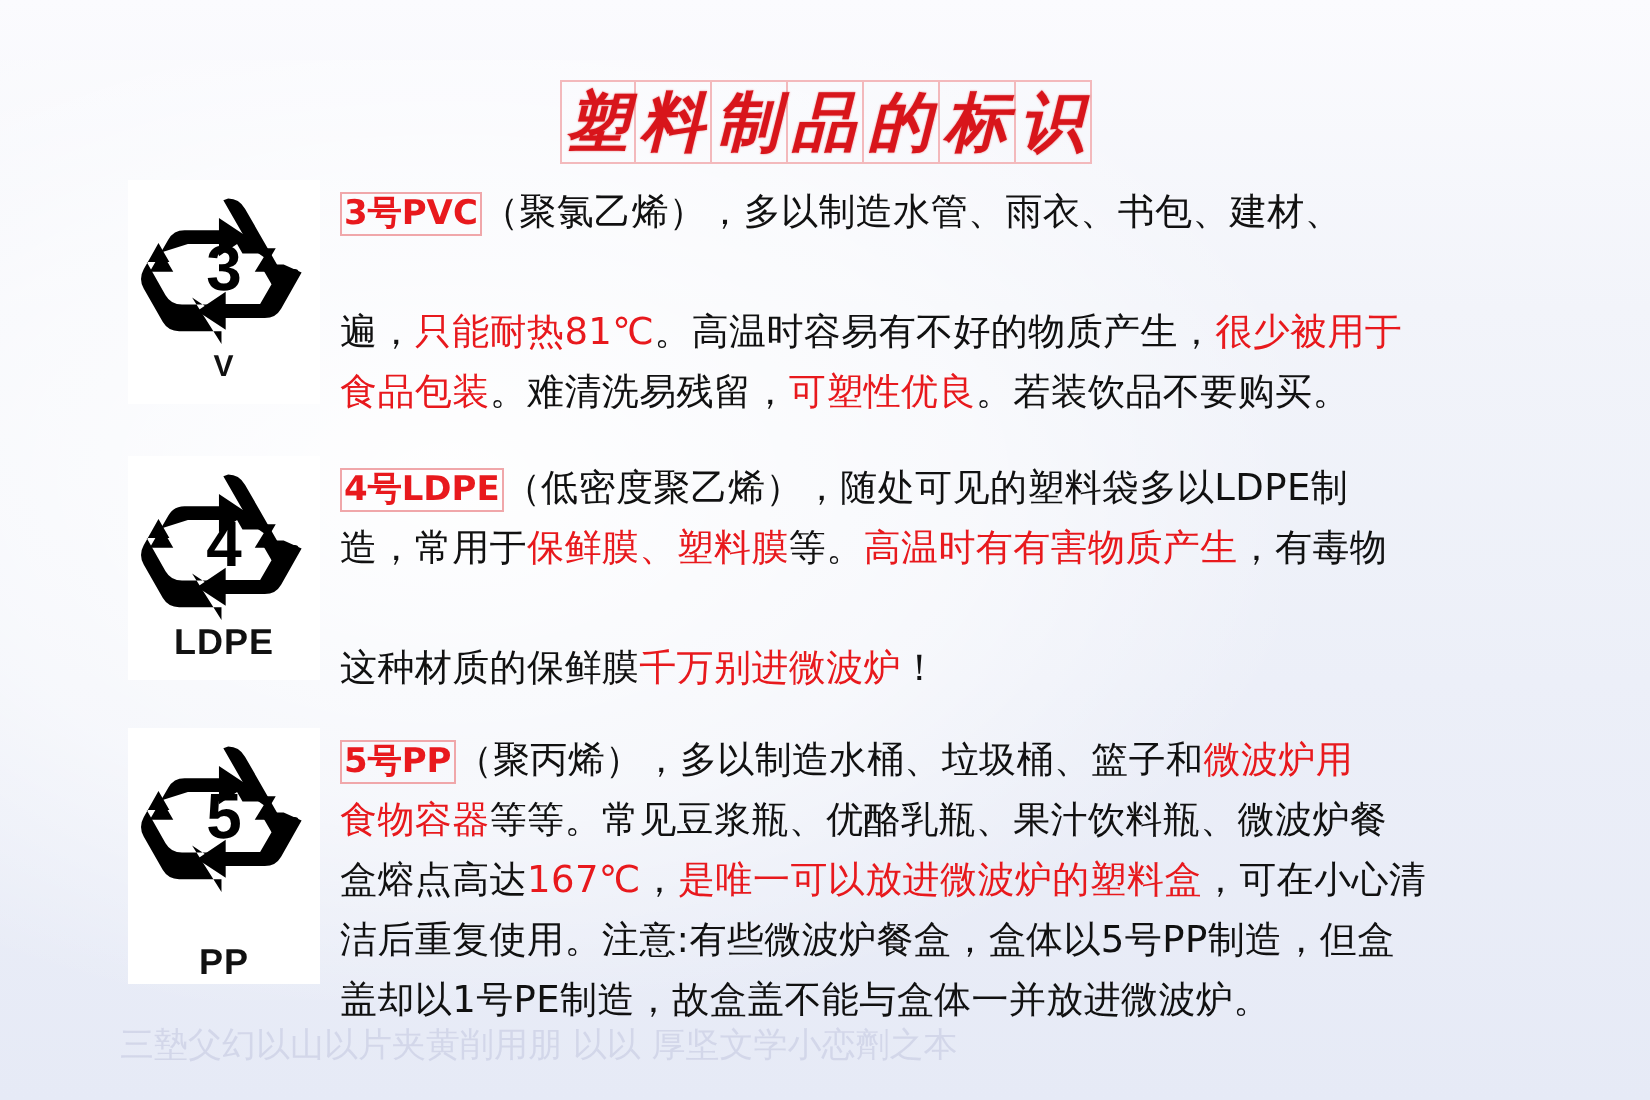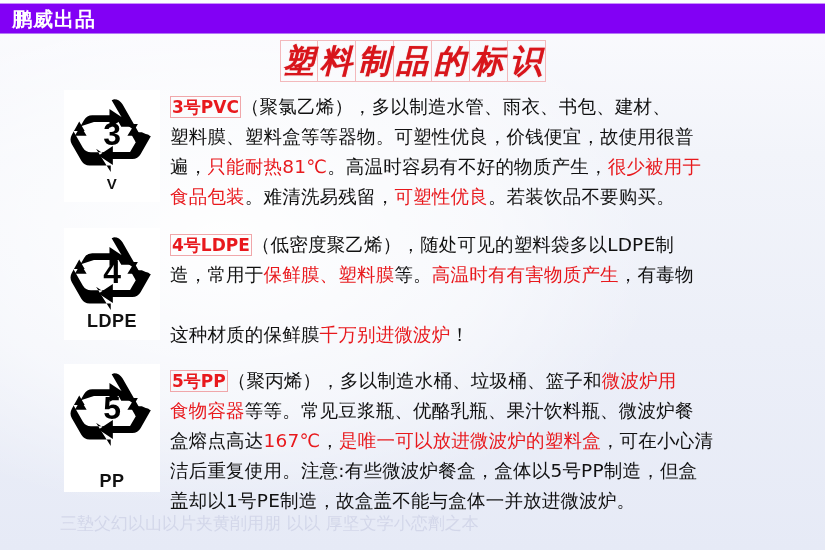--- a/index.html
+++ b/index.html
@@ -156,23 +156,20 @@
     overflow: hidden;
     z-index: 2;
     font-family: "DejaVu Sans", "Liberation Sans", sans-serif;
   }
 </style>
 </head>
 <body>
 
 <div id="page">
 
-  <div class="header-bar">
-    <div class="header-title">鹏威出品</div>
-  </div>
 
   <div class="main-title">
     <span class="ttl-char">塑</span><span class="ttl-char">料</span><span class="ttl-char">制</span><span class="ttl-char">品</span><span class="ttl-char">的</span><span class="ttl-char">标</span><span class="ttl-char">识</span>
   </div>
 
   <div class="section" id="sec-0">
     <div class="symbol-box">
       <svg class="symbol-svg" width="84" height="78" viewBox="0 0 100 92">
         <g fill="#000000">
           <path d="M49.6 4.5 L61.4 25.0 L54.6 25.0 L61.0 36.2 L75.0 36.2 L68.3 47.0 L84.0 47.0 L62.5 9.5 Q59.0 3.4 52.5 3.4 Z"></path>
@@ -180,21 +177,21 @@
           <path d="M96.2 47.5 L84.0 69.0 Q80.8 74.6 74.3 74.6 L51.0 74.6 L51.0 81.6 L34.0 70.4 L51.0 59.0 L51.0 66.3 L71.5 66.3 L78.3 54.5 L71.5 42.7 L85.5 42.7 Z"></path>
           <path d="M31.0 70.4 L48.5 82.0 L48.5 74.6 L25.0 74.6 Q18.5 74.6 15.2 69.0 L4.0 49.3 L17.5 49.3 L11.0 38.0 L2.2 53.6 Q-1.0 59.3 2.2 65.0 L13.5 84.8 Q16.8 90.4 23.3 90.4 L48.5 90.4 L48.5 98.0 Z" transform="translate(0,-8)"></path>
           <path d="M13.0 35.5 L19.8 47.0 L5.8 47.0 L16.8 28.0 Q20.0 22.4 26.5 22.4 L47.0 22.4 L47.0 15.0 L64.0 26.4 L47.0 37.8 L47.0 30.5 L28.5 30.5 Z"></path>
         </g>
         <text x="50" y="58" font-size="38" font-weight="bold" text-anchor="middle" fill="#000000" font-family="'Liberation Sans',sans-serif">3</text>
       </svg>
       <div class="symbol-label">V</div>
     </div>
     <div class="body-text">
       <span class="tag">3号PVC</span><span>（聚氯乙烯），多以制造水管、雨衣、书包、建材、</span><br>
-      <span>塑料膜、塑料盒等等器物。可塑性优良，价钱便宜，故使用很普</span><br>
+      <br>
       <span>遍，</span><span class="red">只能耐热81℃</span><span>。高温时容易有不好的物质产生，</span><span class="red">很少被用于</span><br>
       <span class="red">食品包装</span><span>。难清洗易残留，</span><span class="red">可塑性优良</span><span>。若装饮品不要购买。</span>
     </div>
   </div>
 
   <div class="section" id="sec-1">
     <div class="symbol-box">
       <svg class="symbol-svg" width="84" height="78" viewBox="0 0 100 92">
         <g fill="#000000">
           <path d="M49.6 4.5 L61.4 25.0 L54.6 25.0 L61.0 36.2 L75.0 36.2 L68.3 47.0 L84.0 47.0 L62.5 9.5 Q59.0 3.4 52.5 3.4 Z"></path>

